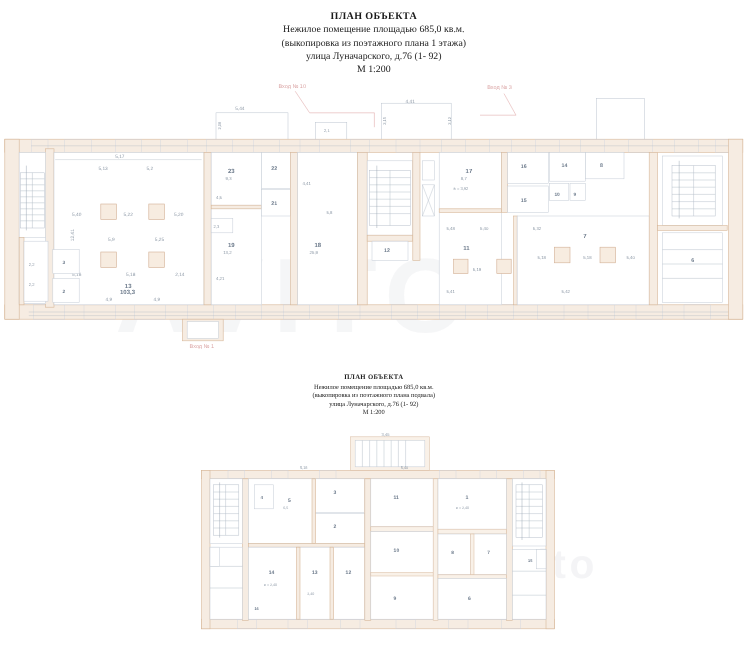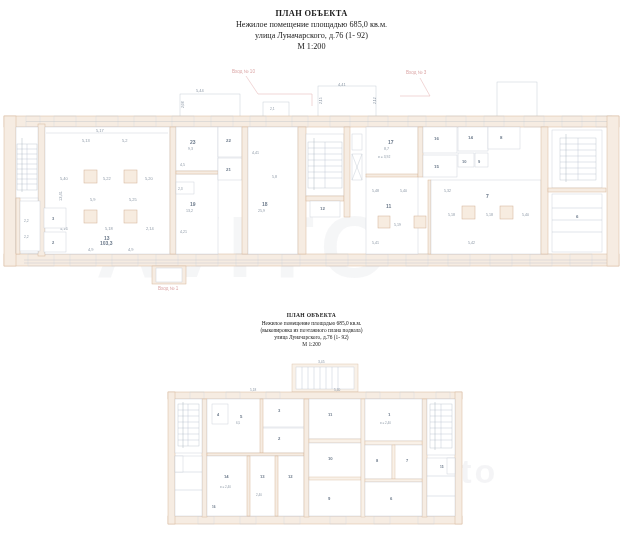--- a/index.html
+++ b/index.html
@@ -65,20 +65,21 @@
 <div class="page">
 
   <div class="watermark">
     <div class="wm-text" id="wm-main">AVITO</div>
     <div class="wm-text" id="wm-sub">avito</div>
   </div>
 
   <div class="title-block" id="title-floor1">
     <div class="t-head t-line">ПЛАН ОБЪЕКТА</div>
     <div class="t-line">Нежилое помещение площадью 685,0 кв.м.</div>
+    <div class="t-line">(выкопировка из поэтажного плана 1 этажа)</div>
     <div class="t-line">улица Луначарского, д.76 (1- 92)</div>
     <div class="t-line">М 1:200</div>
   </div>
 
   <div class="plan" id="plan-floor1">
     <svg viewBox="0 0 623 245" preserveAspectRatio="none">
 
       <g>
         <path class="redline" d="M246 18 L258 36 L312 36 L312 48"></path>
         <path class="redline" d="M420 20 L430 38 L400 38"></path>

